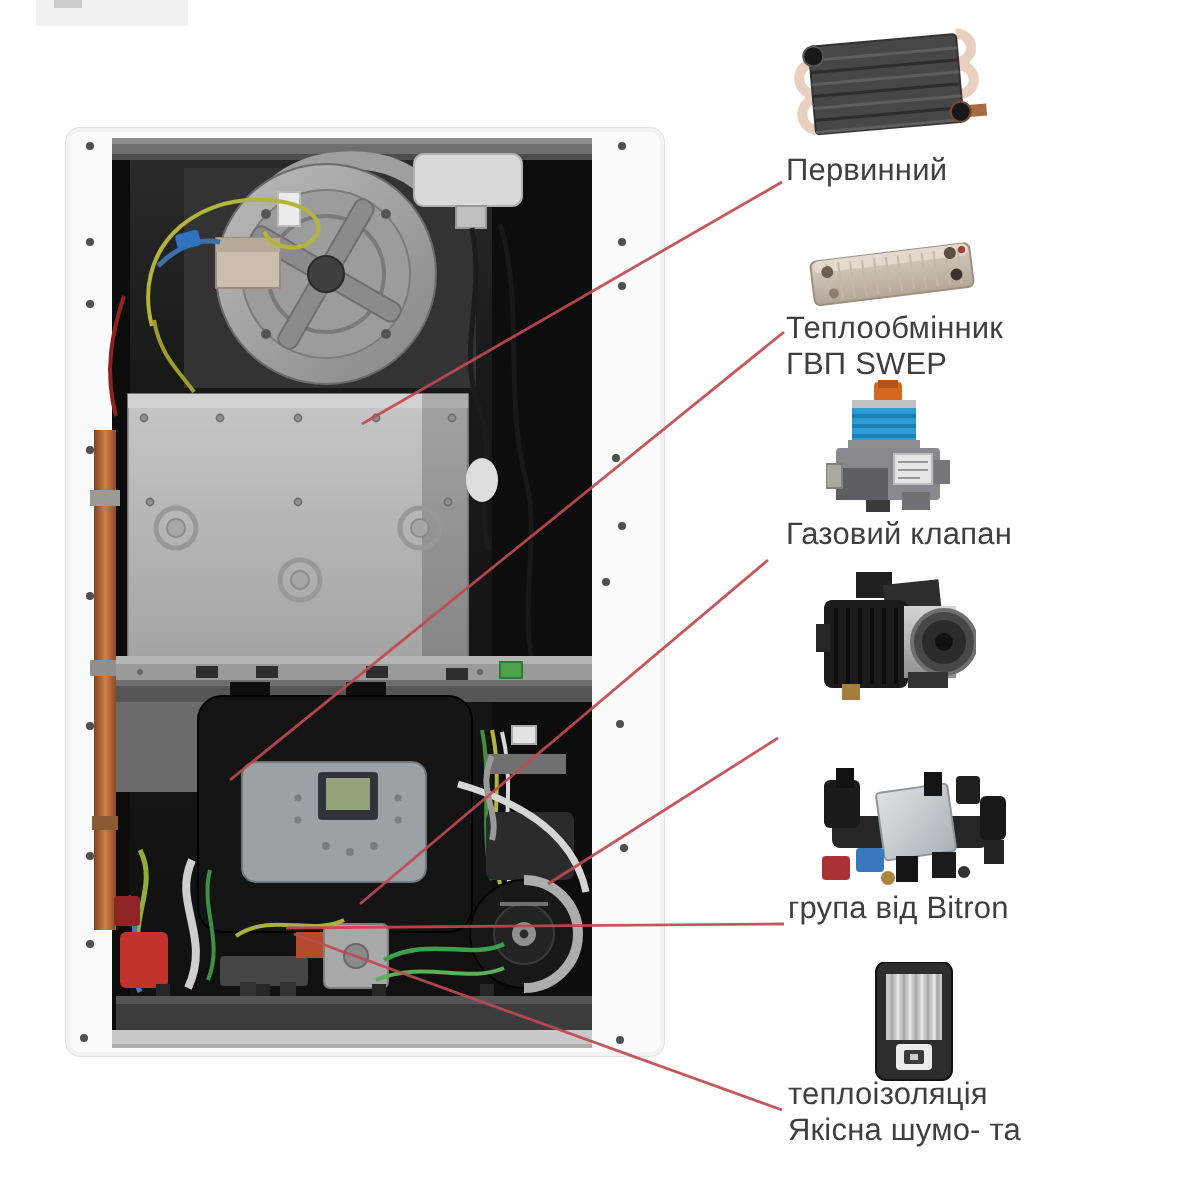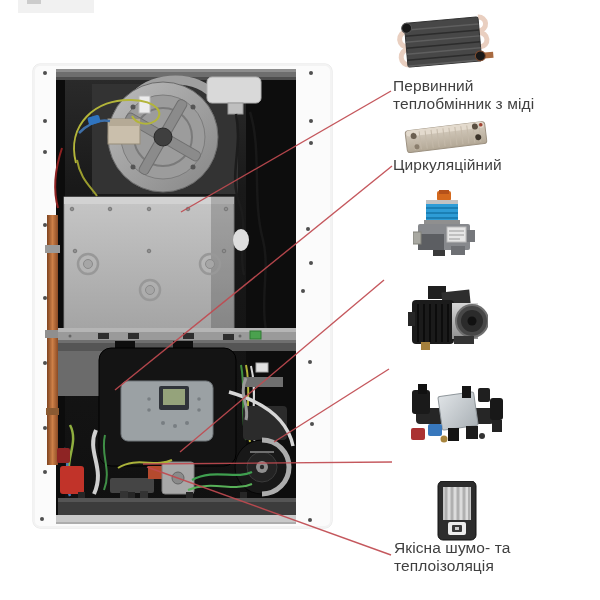--- a/index.html
+++ b/index.html
@@ -260,21 +260,20 @@
         <g stroke="#2c2c2c" stroke-width="1.5">
             <path d="M12,21h74M12,33h74M12,45h74"></path>
           </g>
         <circle cx="14" cy="13" r="5" fill="#181818" stroke="#555555"></circle>
         <rect x="86" y="44" width="12" height="6" fill="#a86a40"></rect>
         <circle cx="85" cy="47" r="5" fill="#181818" stroke="#7c4a2e"></circle>
       </g>
     </svg>
     <div class="flabel" style="left:393px;top:77px">
       <div>Первинний</div>
-      <div>теплобмінник з міді</div>
     </div>
   </div>
 
   <div class="feature">
     <svg class="thumb" style="left:402px;top:118px" width="90" height="38" viewBox="0 0 90 38">
       <defs>
         <linearGradient id="gSwep" x1="0" y1="0" x2="0" y2="1">
           <stop offset="0" stop-color="#d8cfc2"></stop>
             <stop offset="1" stop-color="#b2a795"></stop>
         </linearGradient>
@@ -286,21 +285,22 @@
           <path d="M12,10v18M18,10v18M24,10v18M30,10v18M36,10v18M42,10v18M48,10v18M54,10v18M60,10v18M66,10v18M72,10v18M78,10v18"></path>
         </g>
         <circle cx="12" cy="14" r="3" fill="#6b5f50"></circle>
           <circle cx="74" cy="12" r="3" fill="#5a4f41"></circle>
         <circle cx="14" cy="25" r="2.5" fill="#8a7e6d"></circle>
           <circle cx="76" cy="23" r="3" fill="#3c342a"></circle>
         <circle cx="80" cy="11" r="1.8" fill="#a04334"></circle>
       </g>
     </svg>
     <div class="flabel" style="left:393px;top:156px">
-      <div>Циркуляційний</div>
+      <div>Теплообмінник</div>
+      <div>ГВП SWEP</div>
     </div>
   </div>
 
   <div class="feature">
     <svg class="thumb" style="left:413px;top:190px" width="62" height="68" viewBox="0 0 62 68">
       <rect x="24" y="1" width="14" height="10" rx="2" fill="#d4691e"></rect>
       <rect x="26" y="0" width="10" height="4" fill="#b5511a"></rect>
       <rect x="13" y="10" width="32" height="4" fill="#c2c2c2"></rect>
       <rect x="13" y="14" width="32" height="18" fill="#2e9cd6"></rect>
       <g stroke="#1b7fb4" stroke-width="2">
@@ -312,20 +312,21 @@
       <rect x="34" y="37" width="19" height="15" fill="#e6e6e6" stroke="#bbbbbb"></rect>
       <g stroke="#9a9a9a" stroke-width="1">
           <path d="M36,41h15M36,45h15M36,49h11"></path>
         </g>
       <rect x="0" y="42" width="8" height="12" fill="#a9a9a2" stroke="#82827a"></rect>
       <rect x="54" y="40" width="8" height="12" fill="#75777b"></rect>
       <rect x="20" y="60" width="12" height="6" fill="#3a3a3a"></rect>
       <rect x="38" y="56" width="14" height="9" fill="#6e7074"></rect>
     </svg>
     <div class="flabel" style="left:393px;top:259px">
+      <div>Газовий клапан</div>
     </div>
   </div>
 
   <div class="feature">
     <svg class="thumb" style="left:408px;top:286px" width="80" height="64" viewBox="0 0 80 64">
       <defs>
         <linearGradient id="gPumpCyl" x1="0" y1="0" x2="0" y2="1">
           <stop offset="0" stop-color="#d6d6d6"></stop>
             <stop offset="1" stop-color="#8f8f8f"></stop>
         </linearGradient>
@@ -365,36 +366,37 @@
       <rect x="86" y="14" width="13" height="22" rx="3" fill="#181818"></rect>
       <rect x="88" y="36" width="10" height="12" fill="#222222"></rect>
       <rect x="24" y="40" width="14" height="12" rx="2" fill="#3878bd"></rect>
       <rect x="7" y="44" width="14" height="12" rx="2" fill="#aa3232"></rect>
       <rect x="44" y="44" width="11" height="13" fill="#141414"></rect>
       <rect x="62" y="42" width="12" height="13" fill="#1c1c1c"></rect>
       <circle cx="40" cy="55" r="3.5" fill="#a8853e"></circle>
       <circle cx="78" cy="52" r="3" fill="#333333"></circle>
     </svg>
     <div class="flabel" style="left:394px;top:446px">
+      <div>група від Bitron</div>
     </div>
   </div>
 
   <div class="feature">
     <svg class="thumb" style="left:437px;top:481px" width="40" height="60" viewBox="0 0 40 60">
       <rect x="1" y="0" width="38" height="59" rx="5" fill="#2d2d2d" stroke="#121212"></rect>
       <rect x="6" y="6" width="28" height="33" fill="#c6c6c6"></rect>
       <g stroke="#a9a9a9" stroke-width="1.5">
           <path d="M9,6v33M15,6v33M21,6v33M27,6v33M32,6v33"></path>
         </g>
       <g stroke="#e4e4e4" stroke-width="1.5">
           <path d="M12,6v33M18,6v33M24,6v33M30,6v33"></path>
         </g>
       <rect x="11" y="41" width="18" height="13" rx="2" fill="#ececec"></rect>
       <rect x="15" y="44" width="10" height="7" rx="1" fill="#3a3a3a"></rect>
       <rect x="18" y="46" width="4" height="3" fill="#cfcfcf"></rect>
     </svg>
     <div class="flabel" style="left:394px;top:539px">
+      <div>теплоізоляція</div>
       <div>Якісна шумо- та</div>
-      <div>теплоізоляція</div>
     </div>
   </div>
 
 </div>
 
 </body></html>

